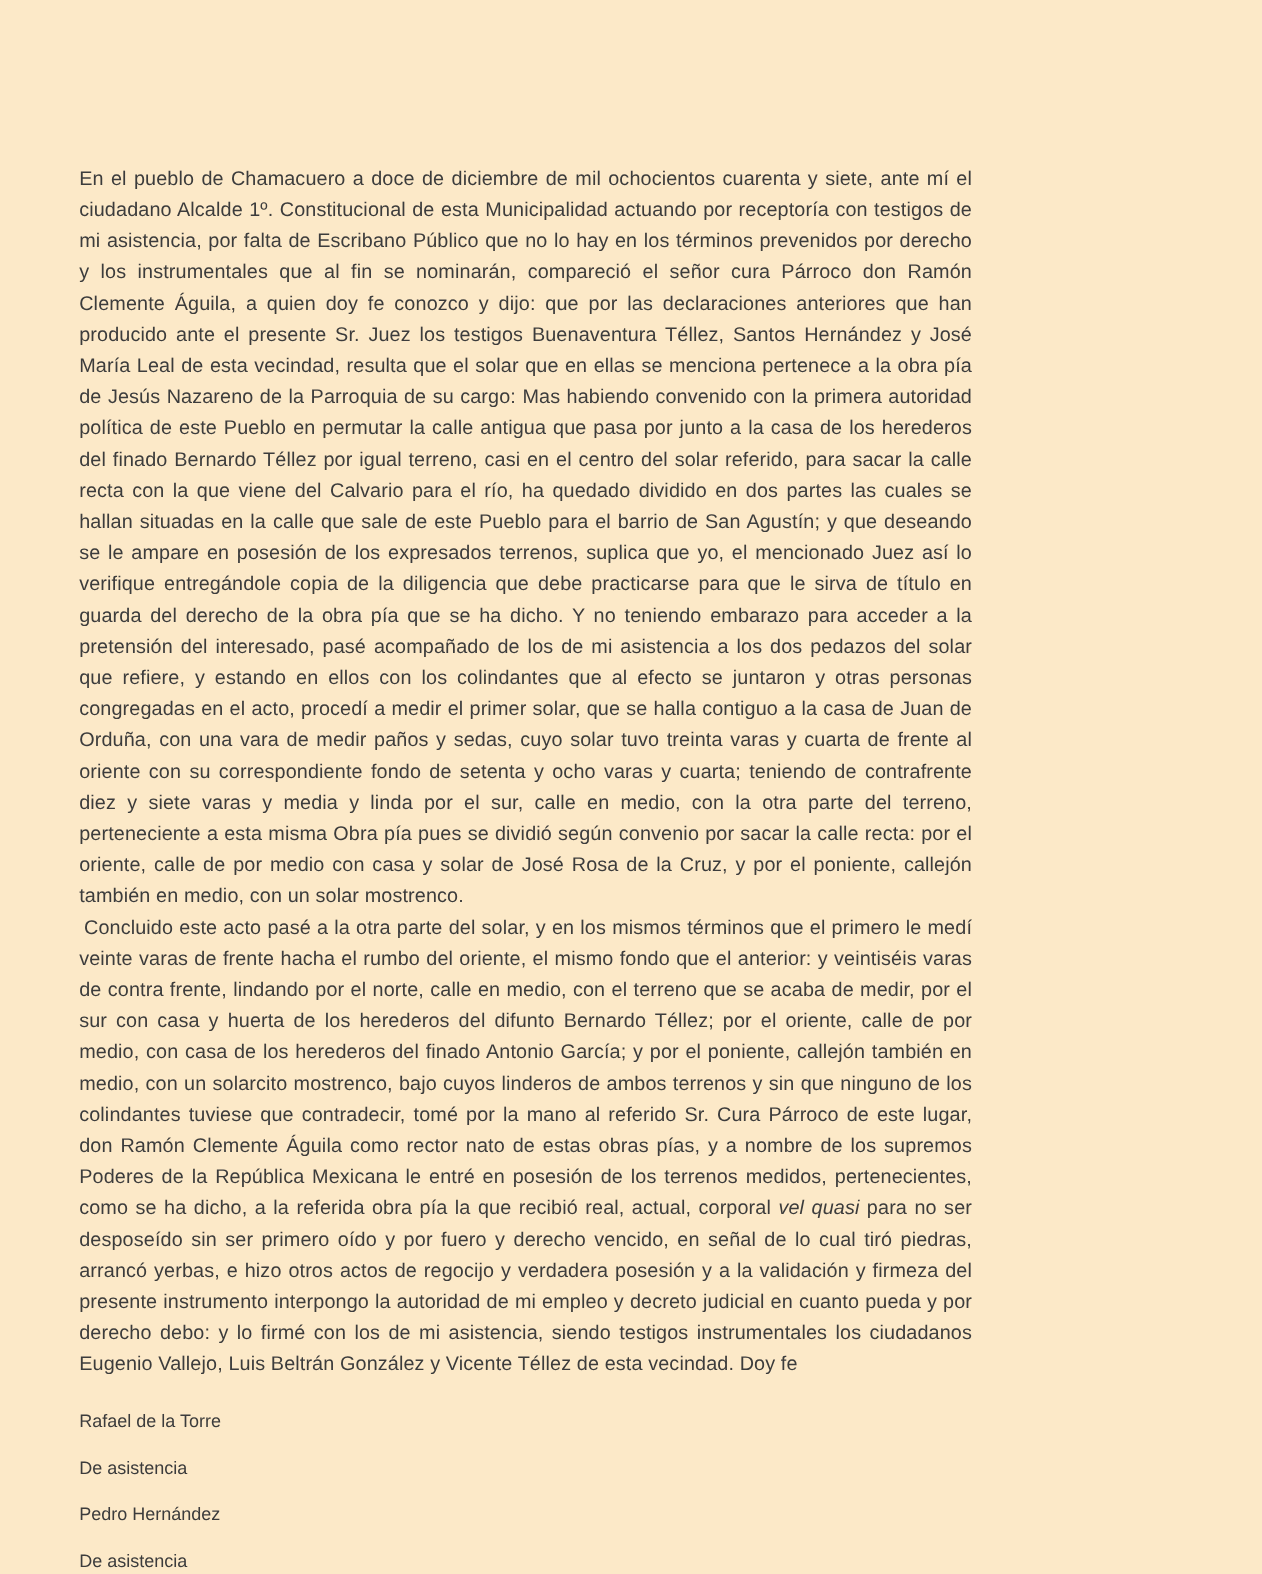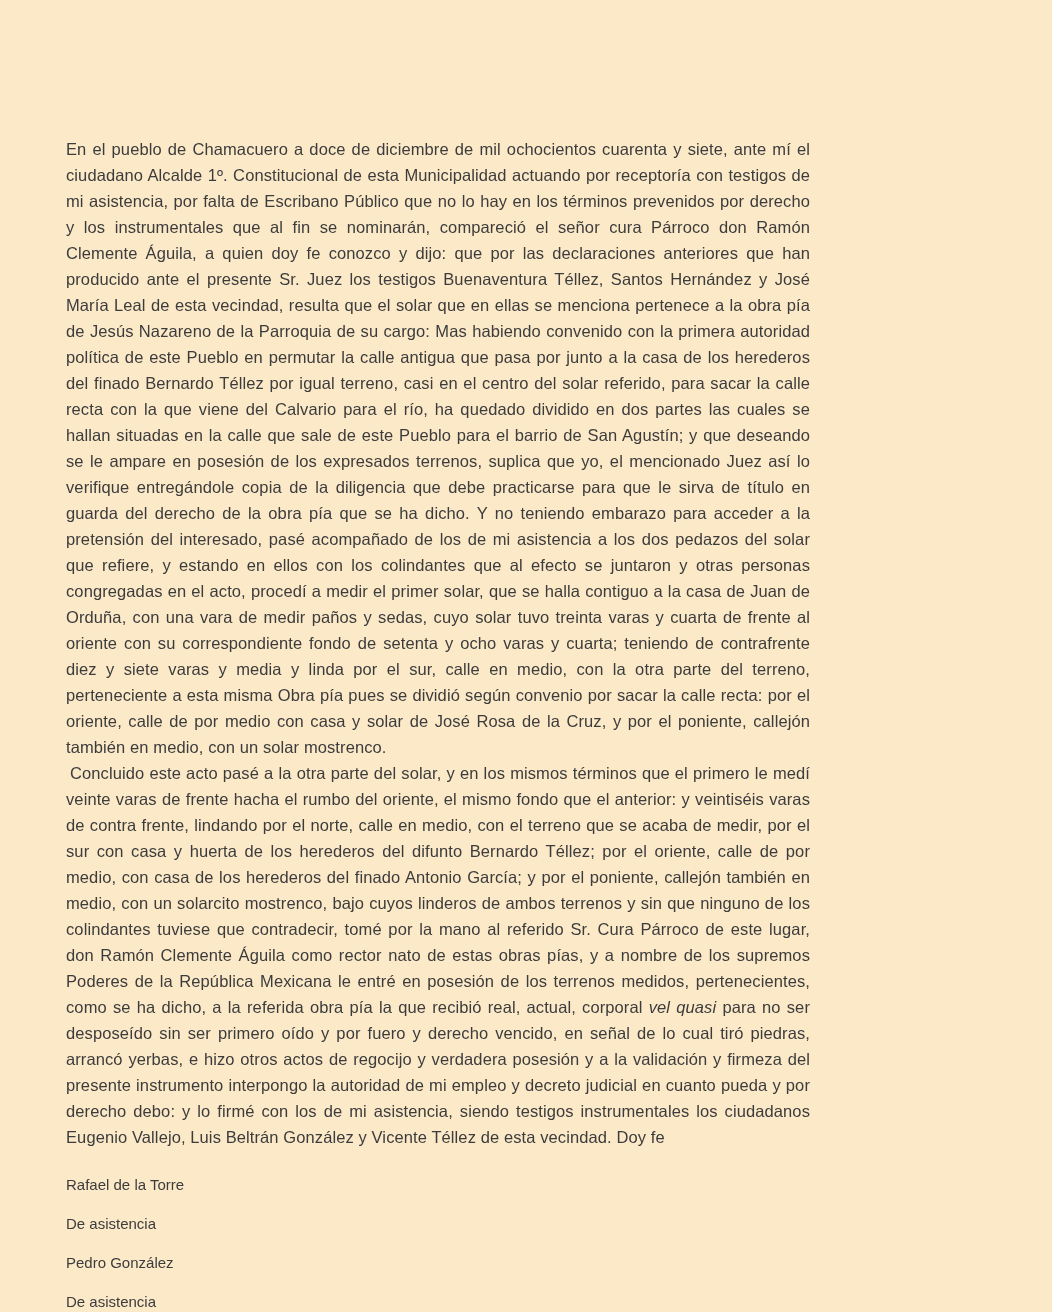--- a/index.html
+++ b/index.html
@@ -49,18 +49,18 @@
 
 <main class="page">
 
   <p class="para">En el pueblo de Chamacuero a doce de diciembre de mil ochocientos cuarenta y siete, ante mí el ciudadano Alcalde 1º. Constitucional de esta Municipalidad actuando por receptoría con testigos de mi asistencia, por falta de Escribano Público que no lo hay en los términos prevenidos por derecho y los instrumentales que al fin se nominarán, compareció el señor cura Párroco don Ramón Clemente Águila, a quien doy fe conozco y dijo: que por las declaraciones anteriores que han producido ante el presente Sr. Juez los testigos Buenaventura Téllez, Santos Hernández y José María Leal de esta vecindad, resulta que el solar que en ellas se menciona pertenece a la obra pía de Jesús Nazareno de la Parroquia de su cargo: Mas habiendo convenido con la primera autoridad política de este Pueblo en permutar la calle antigua que pasa por junto a la casa de los herederos del finado Bernardo Téllez por igual terreno, casi en el centro del solar referido, para sacar la calle recta con la que viene del Calvario para el río, ha quedado dividido en dos partes las cuales se hallan situadas en la calle que sale de este Pueblo para el barrio de San Agustín; y que deseando se le ampare en posesión de los expresados terrenos, suplica que yo, el mencionado Juez así lo verifique entregándole copia de la diligencia que debe practicarse para que le sirva de título en guarda del derecho de la obra pía que se ha dicho. Y no teniendo embarazo para acceder a la pretensión del interesado, pasé acompañado de los de mi asistencia a los dos pedazos del solar que refiere, y estando en ellos con los colindantes que al efecto se juntaron y otras personas congregadas en el acto, procedí a medir el primer solar, que se halla contiguo a la casa de Juan de Orduña, con una vara de medir paños y sedas, cuyo solar tuvo treinta varas y cuarta de frente al oriente con su correspondiente fondo de setenta y ocho varas y cuarta; teniendo de contrafrente diez y siete varas y media y linda por el sur, calle en medio, con la otra parte del terreno, perteneciente a esta misma Obra pía pues se dividió según convenio por sacar la calle recta: por el oriente, calle de por medio con casa y solar de José Rosa de la Cruz, y por el poniente, callejón también en medio, con un solar mostrenco.</p>
 
   <p class="para para-indent"><span>Concluido este acto pasé a la otra parte del solar, y en los mismos términos que el primero le medí veinte varas de frente hacha el rumbo del oriente, el mismo fondo que el anterior: y veintiséis varas de contra frente, lindando por el norte, calle en medio, con el terreno que se acaba de medir, por el sur con casa y huerta de los herederos del difunto Bernardo Téllez; por el oriente, calle de por medio, con casa de los herederos del finado Antonio García; y por el poniente, callejón también en medio, con un solarcito mostrenco, bajo cuyos linderos de ambos terrenos y sin que ninguno de los colindantes tuviese que contradecir, tomé por la mano al referido Sr. Cura Párroco de este lugar, don Ramón Clemente Águila como rector nato de estas obras pías, y a nombre de los supremos Poderes de la República Mexicana le entré en posesión de los terrenos medidos, pertenecientes, como se ha dicho, a la referida obra pía la que recibió real, actual, corporal </span><em class="latin">vel quasi</em><span> para no ser desposeído sin ser primero oído y por fuero y derecho vencido, en señal de lo cual tiró piedras, arrancó yerbas, e hizo otros actos de regocijo y verdadera posesión y a la validación y firmeza del presente instrumento interpongo la autoridad de mi empleo y decreto judicial en cuanto pueda y por derecho debo: y lo firmé con los de mi asistencia, siendo testigos instrumentales los ciudadanos Eugenio Vallejo, Luis Beltrán González y Vicente Téllez de esta vecindad. Doy fe</span></p>
 
   <div class="signatures">
     <p class="sig">Rafael de la Torre</p>
     <p class="sig">De asistencia</p>
-    <p class="sig">Pedro González</p>
+    <p class="sig">Pedro Hernández</p>
     <p class="sig">De asistencia</p>
     <p class="sig">Ignacio República</p>
   </div>
 
 </main>
 
 </body></html>

